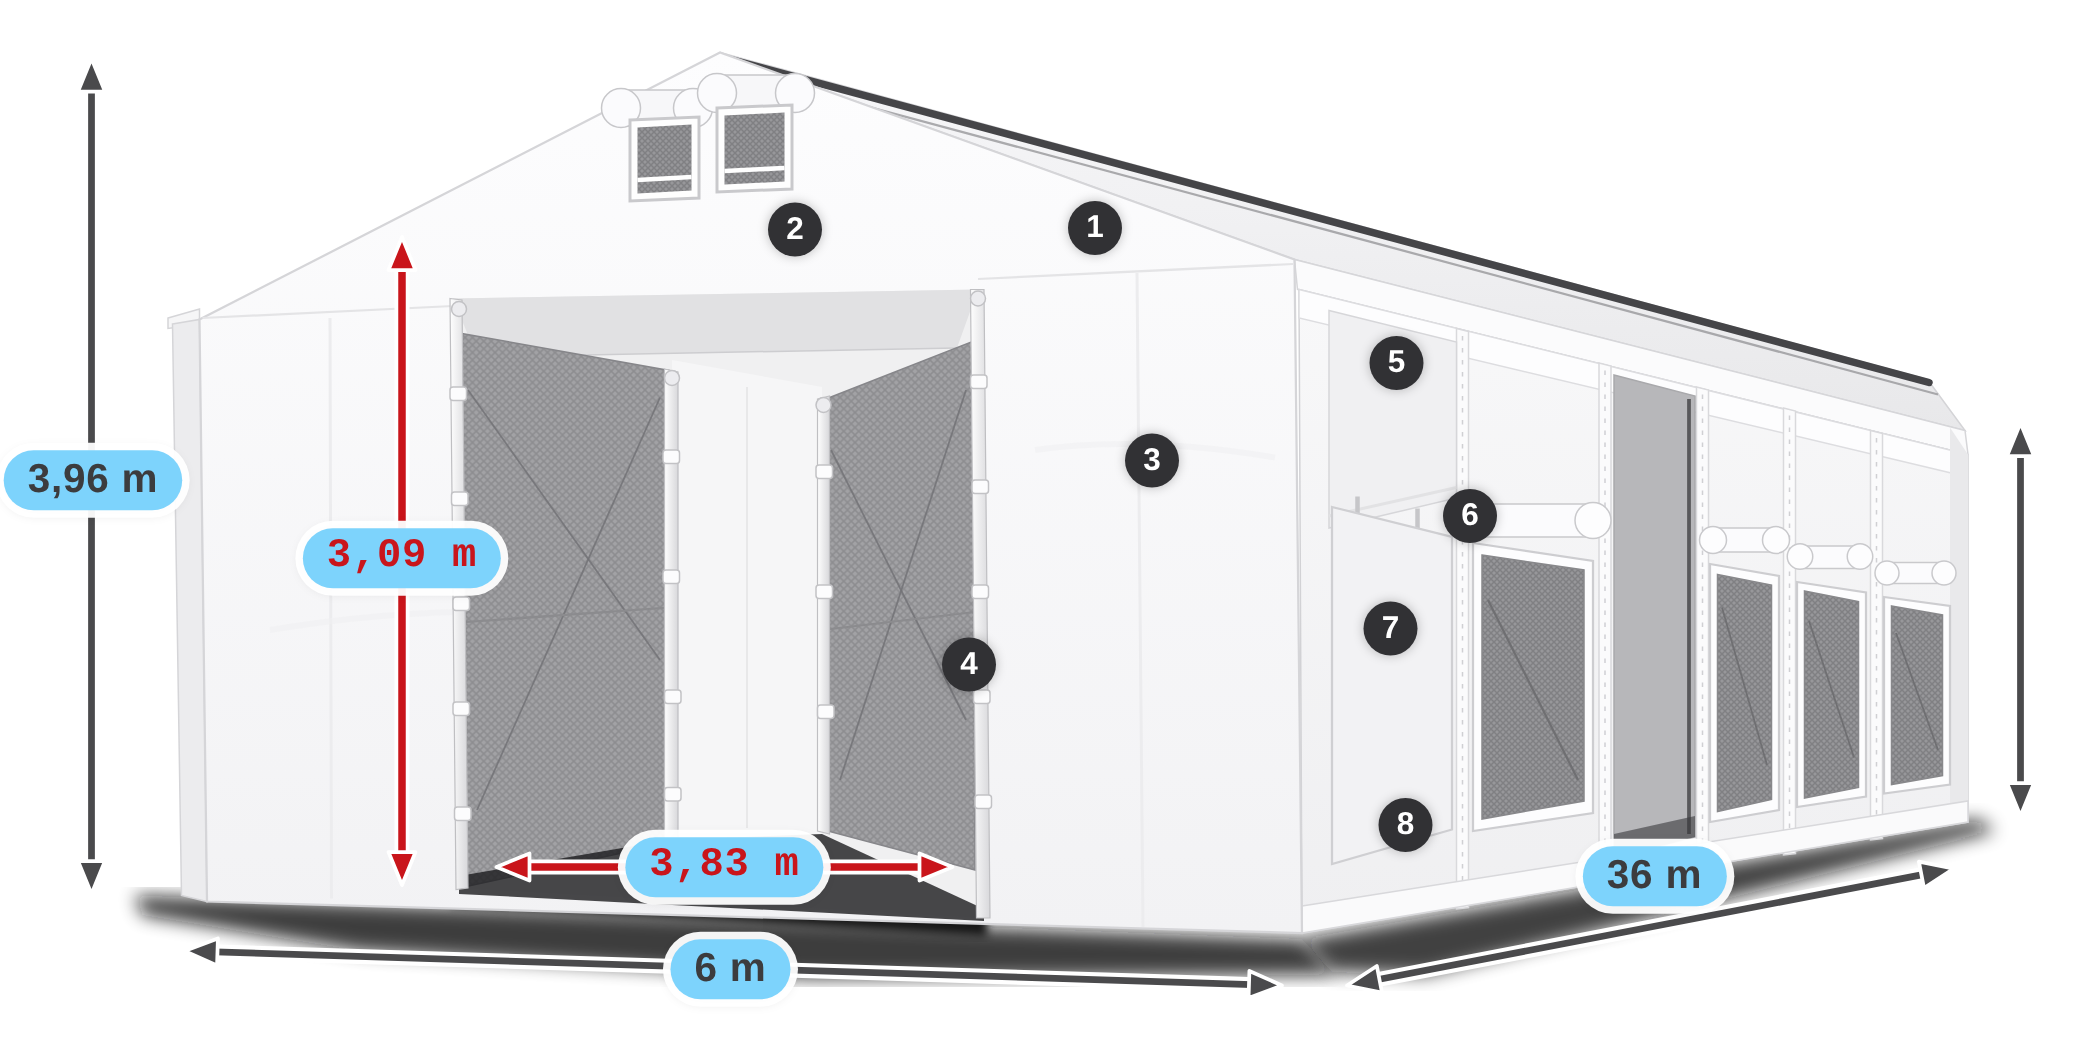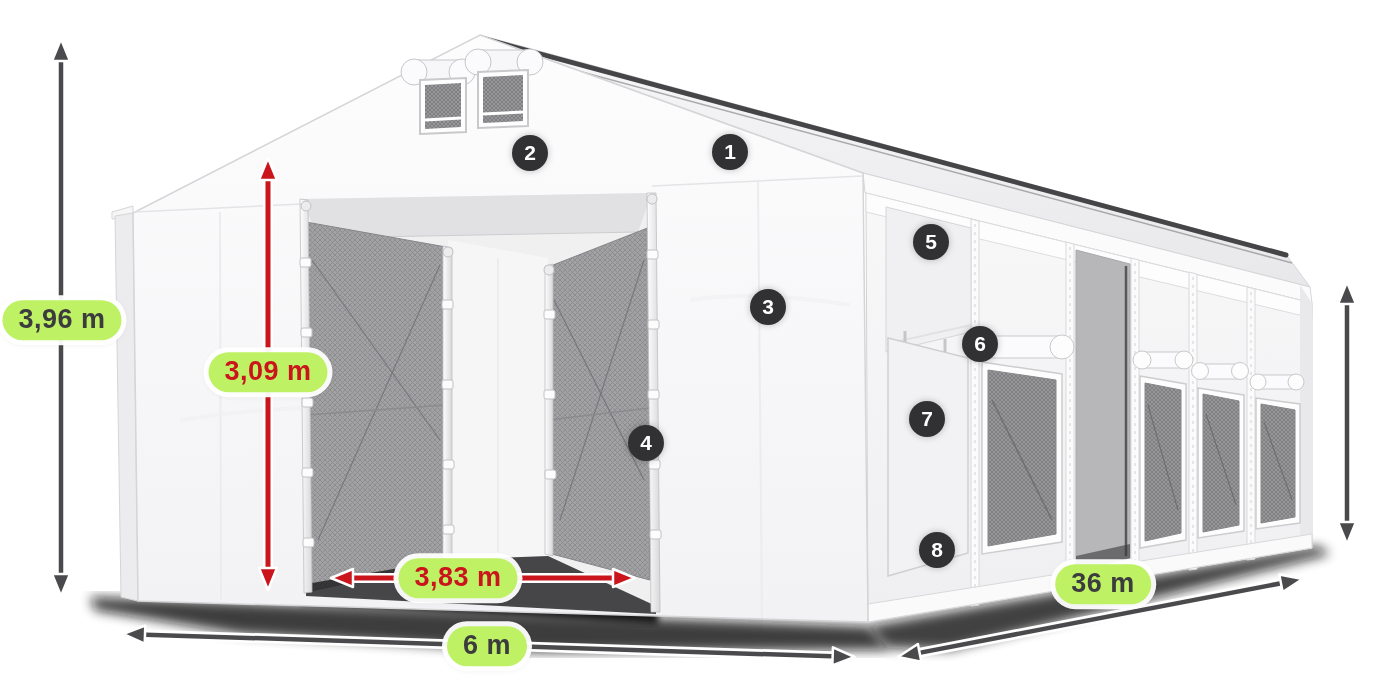--- a/index.html
+++ b/index.html
@@ -1,23 +1,23 @@
 <!DOCTYPE html>
 <html><head>
 <meta charset="utf-8">
 <style>
   html,body{margin:0;padding:0;background:#ffffff;}
   .stage{position:relative;width:1400px;height:700px;background:#ffffff;overflow:hidden;
          font-family:"Liberation Sans",sans-serif;}
   .stage svg{position:absolute;left:0;top:0;}
-  .pill{position:absolute;transform:translate(-50%,-50%);background:#bef264;border-radius:32px;
+  .pill{position:absolute;transform:translate(-50%,-50%);background:#7dd3fc;border-radius:32px;
         padding:5px 16px;font-weight:bold;font-size:27px;line-height:1.1;color:#3c3c3e;
         box-shadow:0 0 0 5px rgba(255,255,255,.95),0 1px 9px rgba(0,0,0,.18);
         white-space:nowrap;letter-spacing:.5px;}
-  .pill.red{color:#c9151b;}
+  .pill.red{color:#c9151b;font-family:Liberation Mono, monospace;}
   .badge{position:absolute;transform:translate(-50%,-50%);width:36px;height:36px;border-radius:50%;
          background:#313134;color:#ffffff;display:flex;align-items:center;justify-content:center;
          font-weight:bold;font-size:21px;box-shadow:0 0 7px rgba(0,0,0,.25);}
 </style>
 </head>
 <body>
 
 <div class="stage">
 
 <svg width="1400" height="700" viewBox="0 0 1400 700">
@@ -257,21 +257,21 @@
       <line x1="346" y1="578" x2="620" y2="578" stroke="#ffffff" stroke-width="10"></line>
       <line x1="346" y1="578" x2="620" y2="578" stroke="#c9151b" stroke-width="5"></line>
       <polygon points="331,578 353,569 353,587" fill="#c9151b" stroke="#ffffff" stroke-width="2.5"></polygon>
       <polygon points="635,578 613,569 613,587" fill="#c9151b" stroke="#ffffff" stroke-width="2.5"></polygon>
     </g>
   </g>
 </svg>
 
 <div class="pill" style="left:62px;top:320px">3,96 m</div>
 <div class="pill red" style="left:268px;top:372px">3,09 m</div>
-<div class="pill red" style="left:458px;top:578px">3,83 m</div>
+<div class="pill red" style="left:483px;top:578px">3,83 m</div>
 <div class="pill" style="left:487px;top:646px">6 m</div>
 <div class="pill" style="left:1103px;top:584px">36 m</div>
 
 <div class="badge" style="left:730px;top:152px">1</div>
 <div class="badge" style="left:530px;top:153px">2</div>
 <div class="badge" style="left:768px;top:307px">3</div>
 <div class="badge" style="left:646px;top:443px">4</div>
 <div class="badge" style="left:931px;top:242px">5</div>
 <div class="badge" style="left:980px;top:344px">6</div>
 <div class="badge" style="left:927px;top:419px">7</div>

